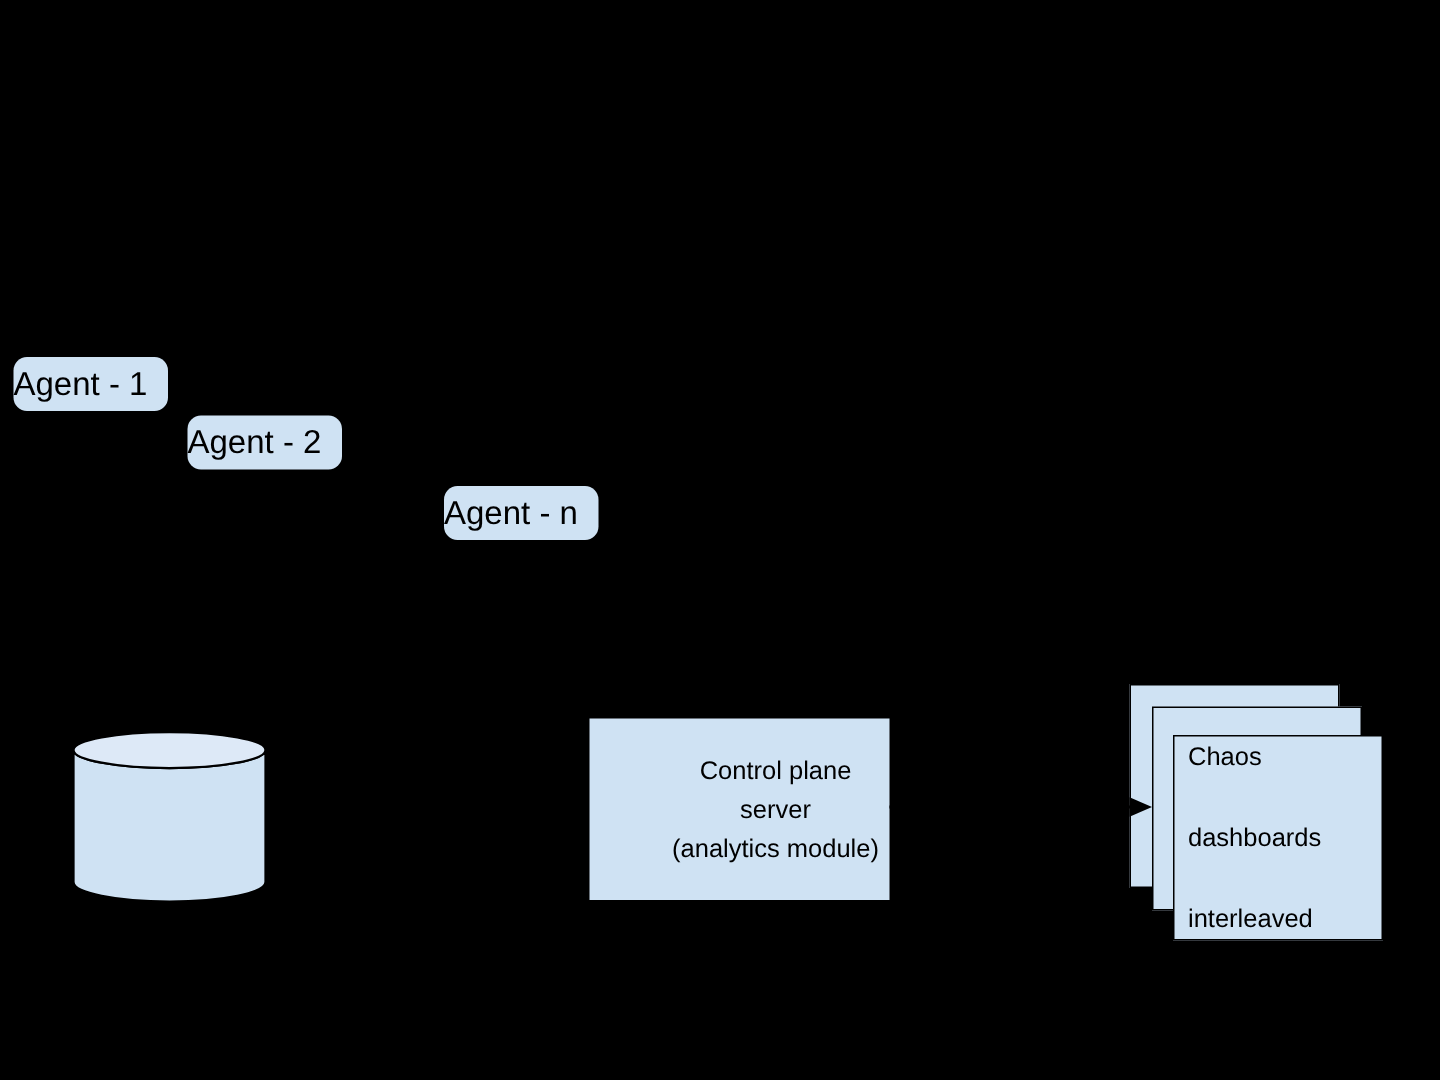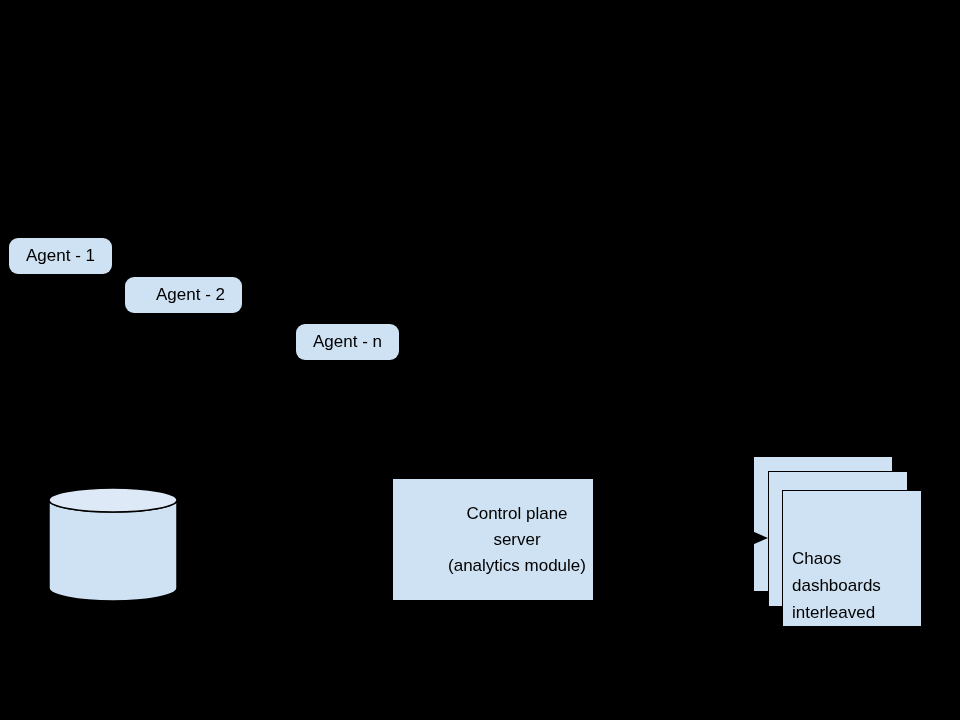--- a/index.html
+++ b/index.html
@@ -15,42 +15,42 @@
 
   
   .agent {
     position: absolute;
     width: 103px;
     height: 36px;
     border-radius: 9px;
     background: var(--shape-fill, #cfe2f3);
     display: flex;
     align-items: center;
-    justify-content: center;
-    font-size: 17px;
+    justify-content: flex-start;
+    font-size: 22px;
   }
   .agent-1 { left: 9px;   top: 238px; }
-  .agent-2 { left: 125px; top: 277px; padding-left: 14px; }
+  .agent-2 { left: 125px; top: 277px; }
   .agent-n { left: 264px; top: 324px; margin-left: 32px; }
 
   
   .card {
     position: absolute;
     width: 140px;
     height: 136px;
     background: var(--shape-fill, #cfe2f3);
     border: 1px solid var(--outline, #000000);
     box-sizing: border-box;
   }
   .card-back   { left: 753px; top: 456px; }
   .card-middle { left: 768px; top: 471px; }
   .card-front  {
     left: 782px; top: 490px; height: 137px;
-    display: flex; flex-direction: column; justify-content: flex-end;
-    padding-left: 9px; padding-top: 12px; box-sizing: border-box;
+    display: flex; flex-direction: column; justify-content: space-between;
+    padding-left: 9px; padding-top: 0; box-sizing: border-box;
   }
   .card-front .line { display: block; font-size: 17px; line-height: 27px; }
 
   
   .control-box {
     position: absolute;
     left: 393px; top: 479px;
     width: 200px; height: 121px;
     background: var(--shape-fill, #cfe2f3);
     display: flex; flex-direction: column;

